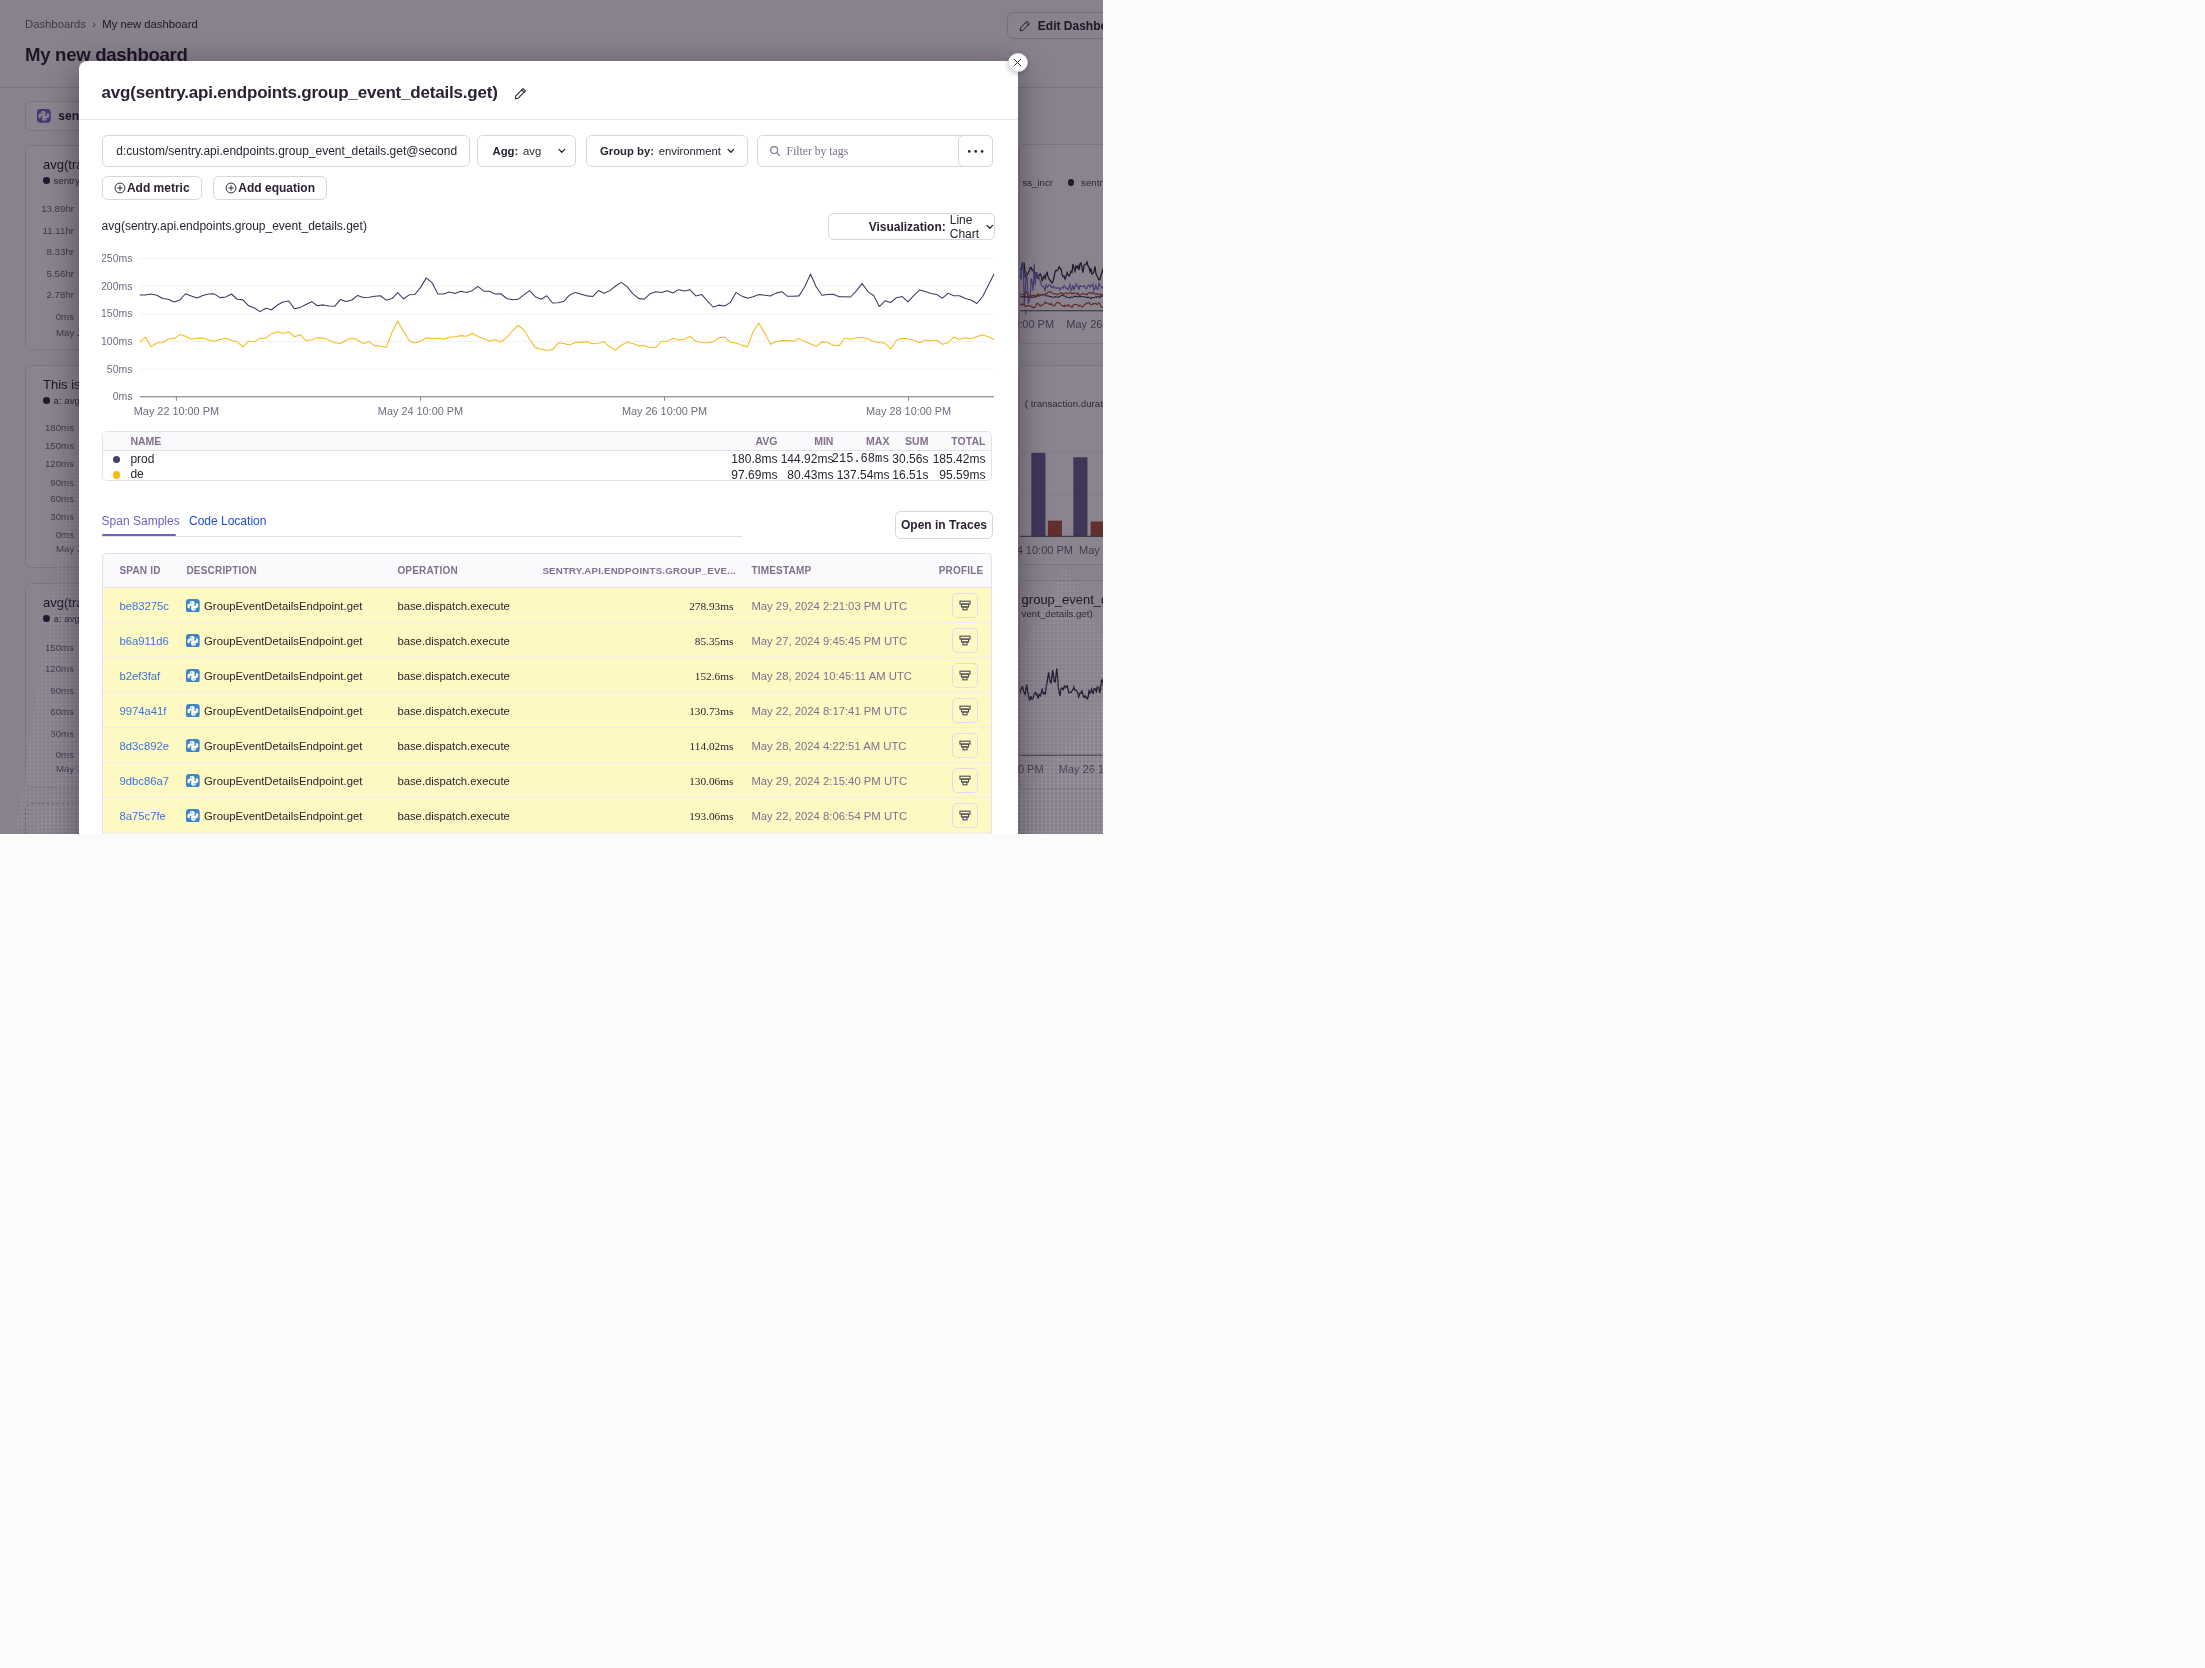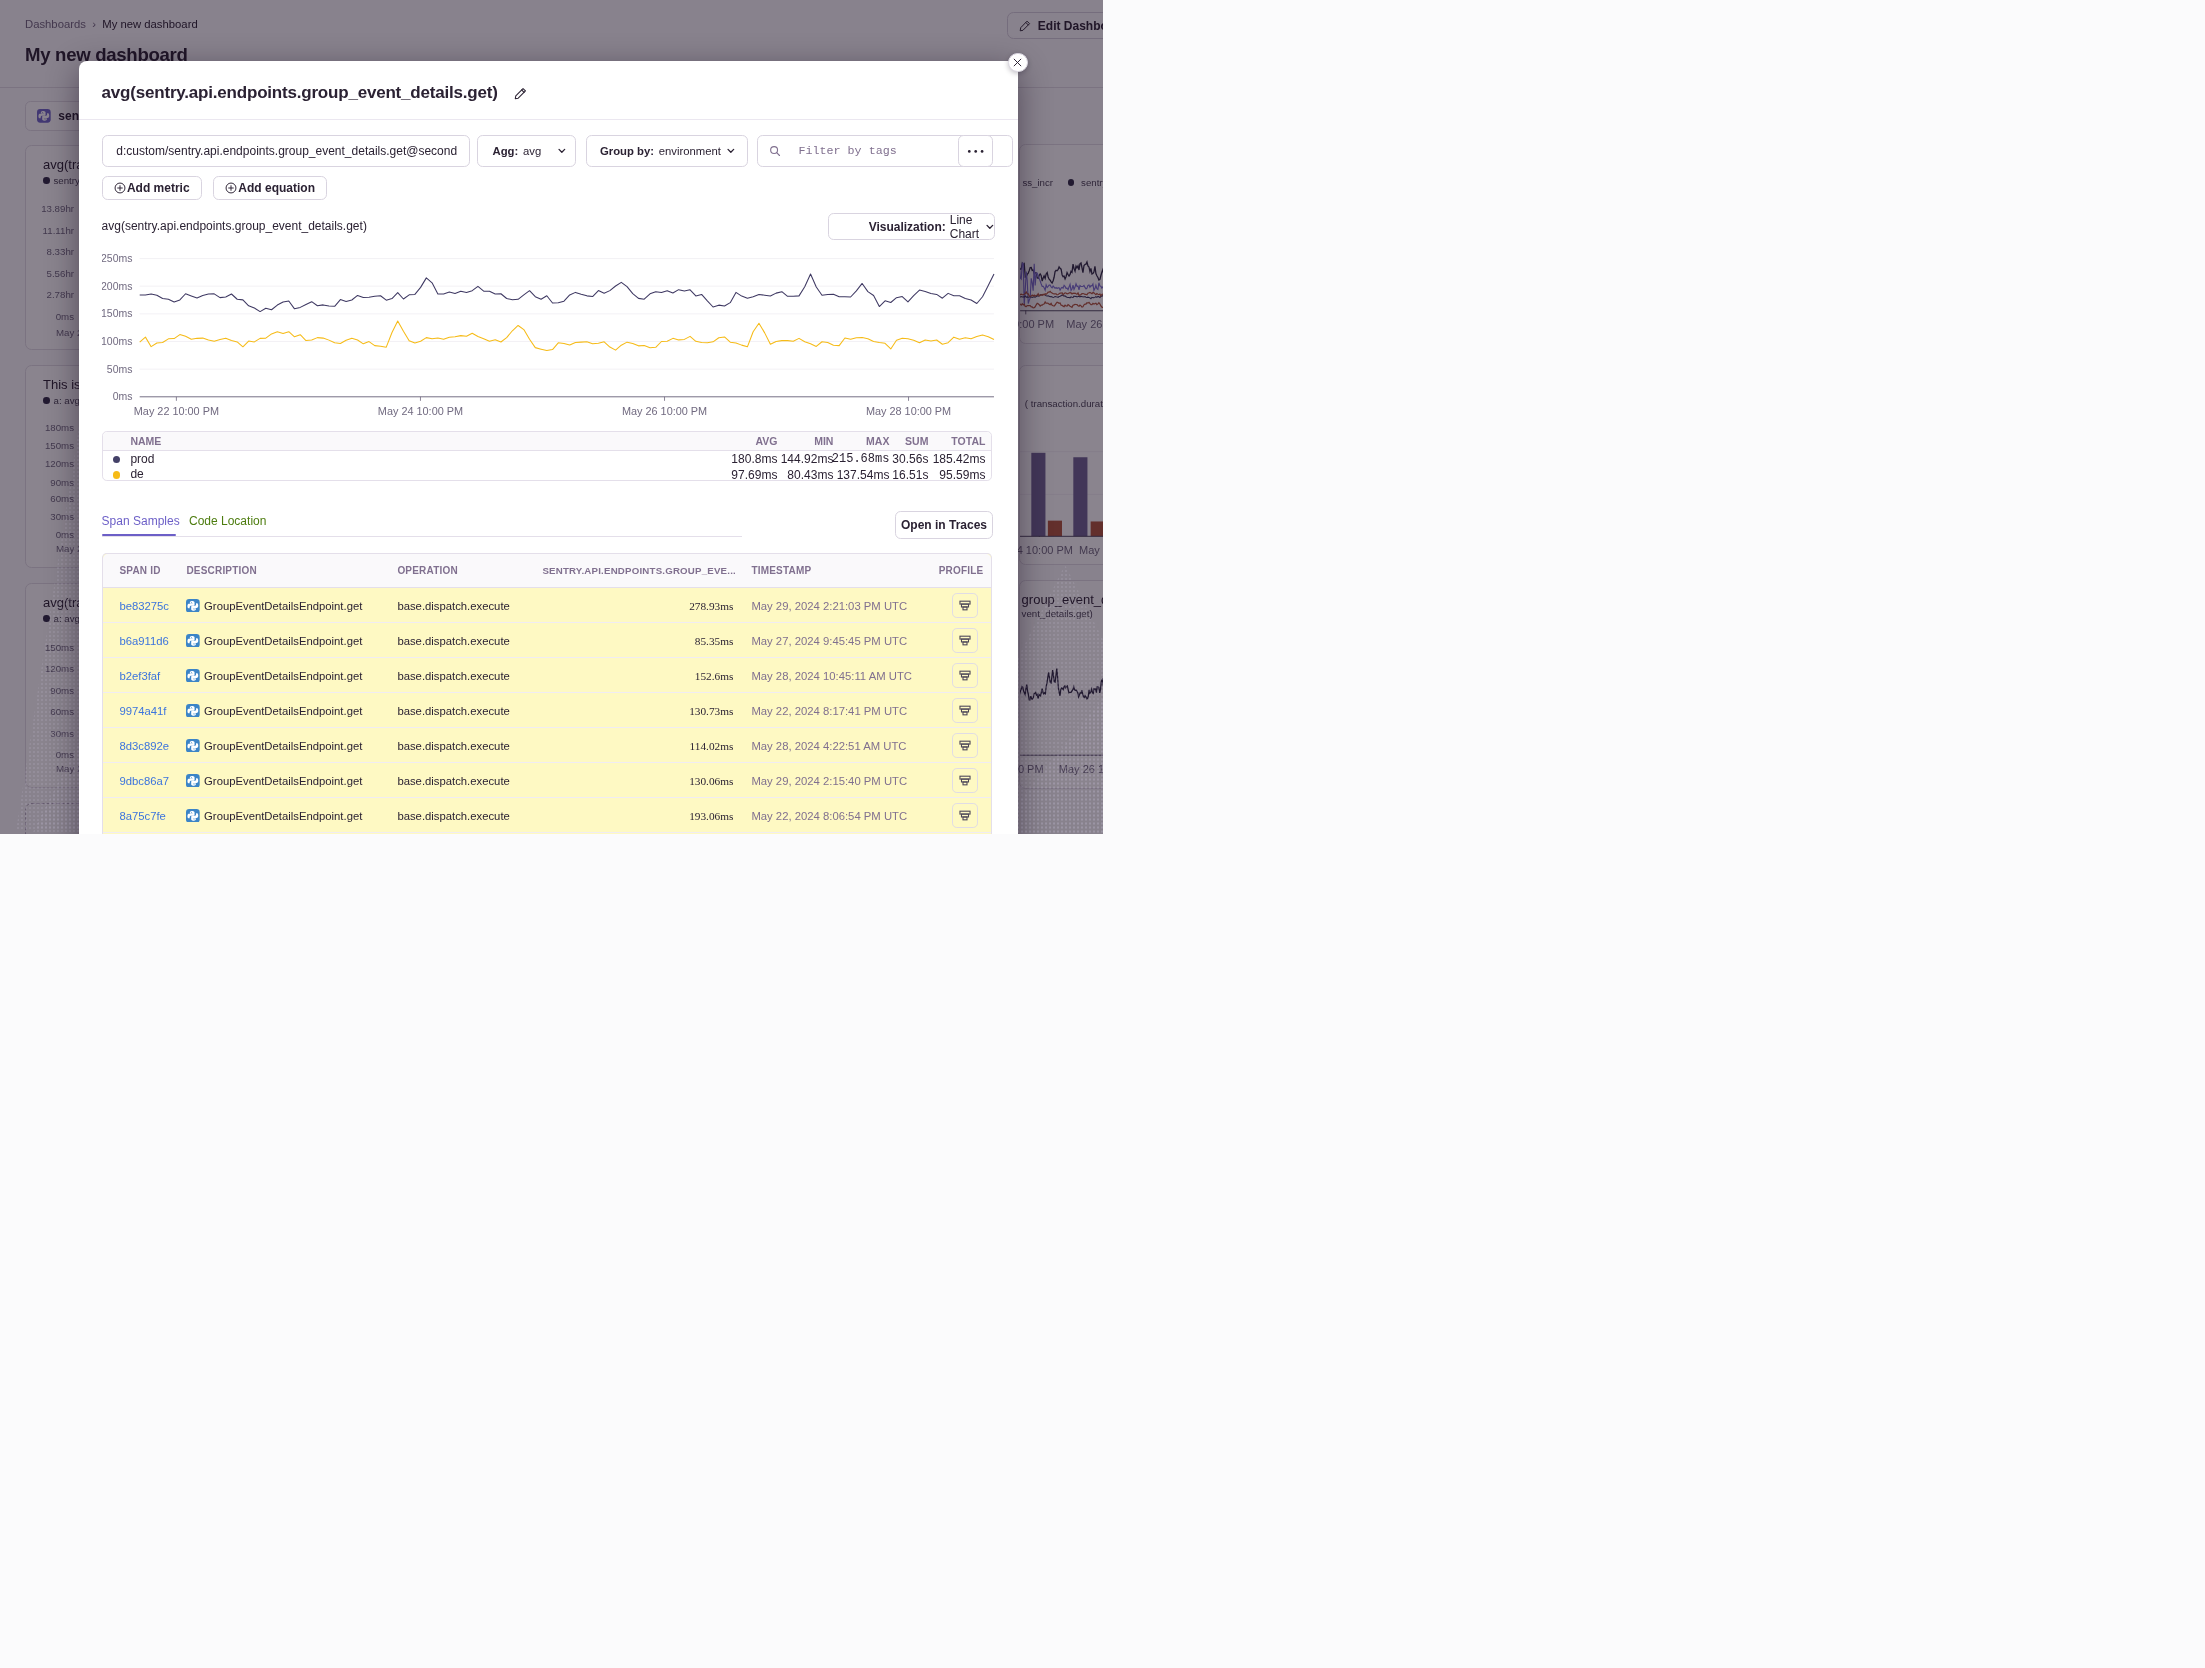--- a/index.html
+++ b/index.html
@@ -29,21 +29,21 @@
 #modal { position:absolute; left:79px; top:61px; width:939px; height:807px; background:#fff; border-radius:8px; box-shadow:0 8px 32px rgba(15,5,25,0.45); }
 #mclose { position:absolute; top:-8px; right:-9.7px; width:19.4px; height:19.4px; border-radius:50%; background:#fff; border:0.8px solid #dcd8e2; box-shadow:0 1.6px 4.8px rgba(20,10,30,0.25); display:flex; align-items:center; justify-content:center; }
 .mtitle { position:absolute; left:22.6px; top:75px; font-size:17px; letter-spacing:-0.2px; font-weight:bold; color:#2b2233; display:flex; align-items:center; gap:16px; }
 .mtitle { top:22px; }
 .mdivider { position:absolute; left:0; top:58px; width:100%; height:0.8px; background:#ebe7f0; }
 
 .ctl { position:absolute; height:32px; border:0.8px solid #d9d4e0; border-radius:5.6px; background:#fff; display:flex; align-items:center; font-size:11.3px; }
 #qinput { left:22.6px; top:74px; width:368px; font-size:12px; padding-left:13.7px; overflow:hidden; white-space:nowrap; color:#2b2233; }
 #aggbtn { left:398px; top:74px; width:99px; padding-left:14.5px; gap:4.8px; }
 #grpbtn { left:507px; top:74px; width:162px; padding-left:13px; gap:4.8px; }
-#fltbtn { left:678px; top:74px; width:256px; padding-left:10.5px; gap:18px; color:#80708f; font-family:Liberation Mono, monospace; font-size:11.7px; }
+#fltbtn { left:678px; top:74px; width:236px; padding-left:10.5px; gap:6px; color:#80708f; font-family:Liberation Serif, serif; font-size:11.7px; }
 #dotbtn { left:879px; top:74px; width:35px; justify-content:center; }
 .ctl b { font-weight:bold; }
 .addbtn { position:absolute; top:115px; height:24px; border:0.8px solid #d9d4e0; border-radius:5.6px; background:#fff; display:flex; align-items:center; gap:1px; font-size:12px; font-weight:bold; padding:0 11.3px; }
 #addm { left:22.6px; }
 #adde { left:134px; }
 
 .chartlab { position:absolute; left:22.6px; top:158px; font-size:12px; color:#2b2233; }
 #vizbtn { position:absolute; left:749px; top:152px; width:167px; height:27px; border:0.8px solid #d9d4e0; border-radius:5.6px; display:flex; align-items:center; justify-content:center; gap:4px; font-size:12px;padding-left:40px; }
 #vizbtn b { font-weight:bold; }
 
@@ -53,21 +53,21 @@
 #sumtbl { position:absolute; left:23.4px; top:370px; width:890px; height:50px; border:0.8px solid #e4dfea; border-radius:4.8px; background:#fff; font-size:12px; }
 #sumhdr { position:absolute; left:0; top:0; width:100%; height:19.4px; background:#faf9fb; border-bottom:0.8px solid #e4dfea; border-radius:4.8px 4.8px 0 0; color:#80708f; font-weight:bold; font-size:10.5px; }
 #sumhdr span { position:absolute; top:3.2px; }
 .sumrow { position:absolute; left:0; width:100%; height:15.3px; }
 .sumrow .cell { position:absolute; top:0.8px; text-align:right; }
 .sdot { position:absolute; left:9.7px; top:4.4px; width:7.3px; height:7.3px; border-radius:50%; }
 .sname { position:absolute; left:27px; top:0.4px; }
 
 
 .tab1 { position:absolute; left:22.6px; top:453px; font-size:12px; color:#6c5fc7; }
-.tab2 { position:absolute; left:110px; top:453px; font-size:12px; color:#4d7c0f; }
+.tab2 { position:absolute; left:110px; top:453px; font-size:12px; color:#1d4ed8; }
 .tabline { position:absolute; left:22.6px; top:475px; width:640px; height:0.8px; background:#e4dfea; }
 .tabbar { position:absolute; left:22.6px; top:473px; width:74px; height:2.4px; background:#6c5fc7; border-radius:1.6px; }
 #opentr { position:absolute; left:816px; top:450px; width:98px; height:28px; border:0.8px solid #d9d4e0; border-radius:5.6px; display:flex; align-items:center; justify-content:center; font-size:12px; font-weight:bold; }
 
 
 #spantbl { position:absolute; left:23.4px; top:492px; width:890px; height:290px; border:0.8px solid #e4dfea; border-radius:4.8px 4.8px 0 0; border-bottom:none; background:#fef9c3; }
 #sphdr { position:absolute; left:0; top:0; width:100%; height:34px; background:#faf9fb; border-bottom:0.8px solid #e4dfea; border-radius:4.8px 4.8px 0 0; color:#80708f; font-weight:bold; font-size:10px; letter-spacing:0.2px; }
 #sphdr span { position:absolute; top:11.3px; }
 .srow { position:relative; width:100%; height:35px; border-bottom:0.8px solid #f0ecf3; font-size:11.3px; }
 .srow div { position:absolute; top:0; height:35px; display:flex; align-items:center; }

